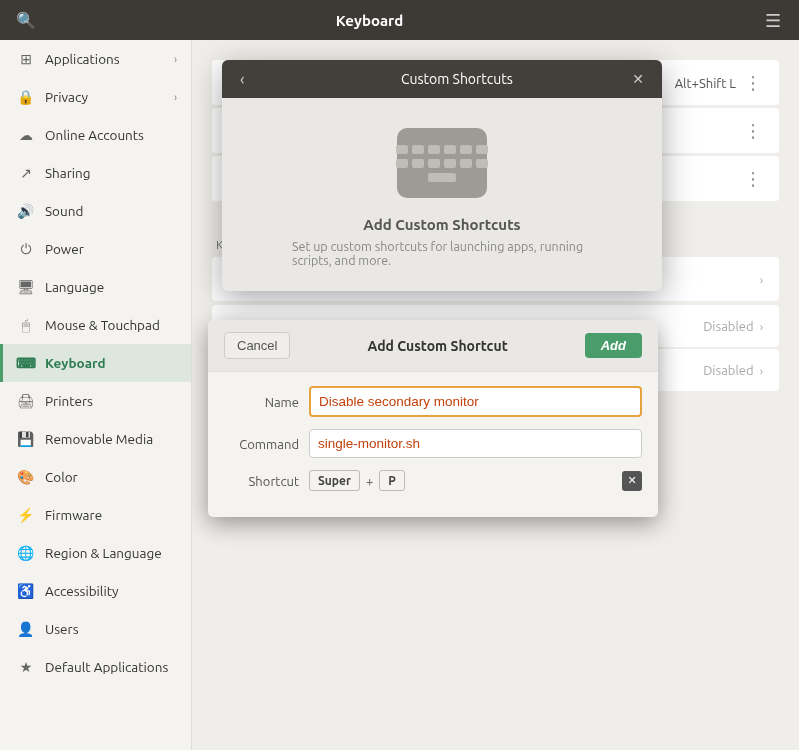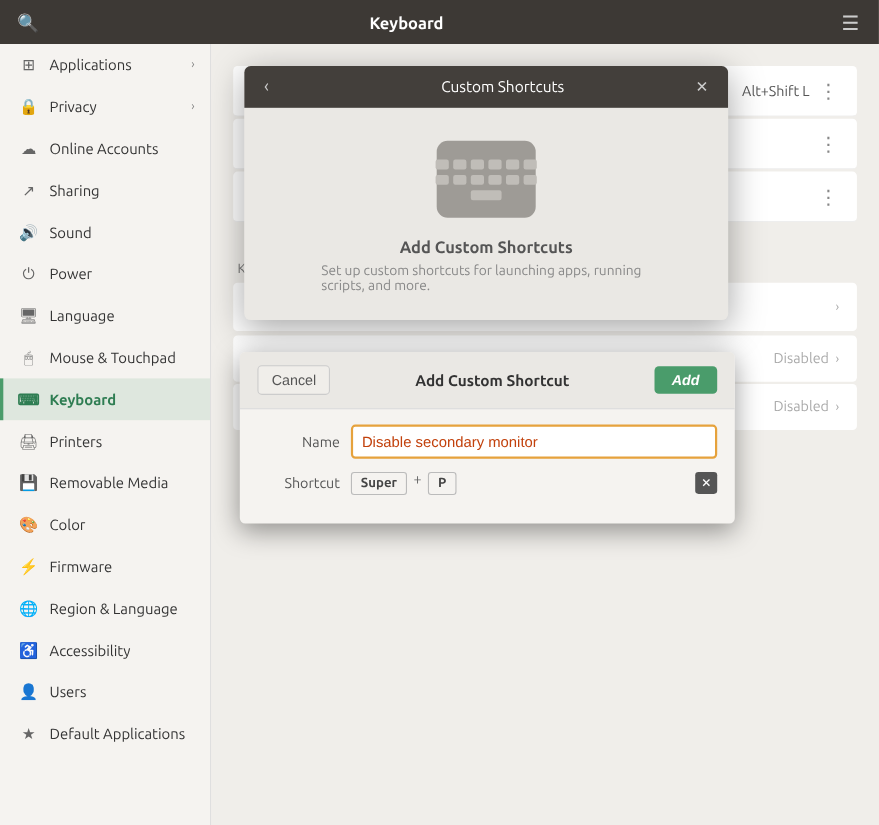--- a/index.html
+++ b/index.html
@@ -238,21 +238,21 @@
     .cs-sub {
       font-size: 12.5px;
       color: #888;
       max-width: 300px;
     }
 
     
     .add-shortcut-dialog {
       position: absolute;
       top: 280px;
-      left: 26px;
+      left: 16px;
       width: 450px;
       background: #f5f3f0;
       border-radius: 5px;
       box-shadow: 0 6px 24px rgba(0,0,0,0.4);
       z-index: 30;
       overflow: hidden;
     }
     .asd-header {
       background: #eae8e4;
       padding: 12px 16px;
@@ -311,21 +311,21 @@
       color: #c2410c;
       background: #fff;
       outline: none;
     }
     .asd-input.no-highlight {
       border: 1px solid #ccc;
     }
     .shortcut-display {
       flex: 1;
       display: flex;
-      align-items: flex-start;
+      align-items: center;
       gap: 6px;
     }
     .key-badge {
       background: #f5f3f0;
       border: 1px solid #bbb;
       border-radius: 3px;
       padding: 3px 8px;
       font-size: 12px;
       color: #444;
       font-weight: 600;
@@ -524,20 +524,24 @@
         <button class="asd-cancel-btn">Cancel</button>
         <span class="asd-title">Add Custom Shortcut</span>
         <button class="asd-add-btn">Add</button>
       </div>
       <div class="asd-body">
         <div class="asd-row">
           <span class="asd-label">Name</span>
           <input class="asd-input" type="text" value="Disable secondary monitor" style="">
         </div>
         <div class="asd-row">
+          <span class="asd-label">Command</span>
+          <input class="asd-input no-highlight" type="text" value="single-monitor.sh" style="">
+        </div>
+        <div class="asd-row">
           <span class="asd-label">Shortcut</span>
           <div class="shortcut-display">
             <span class="key-badge">Super</span>
             <span class="key-plus">+</span>
             <span class="key-badge">P</span>
             <div class="clear-shortcut">✕</div>
           </div>
         </div>
       </div>
     </div>

